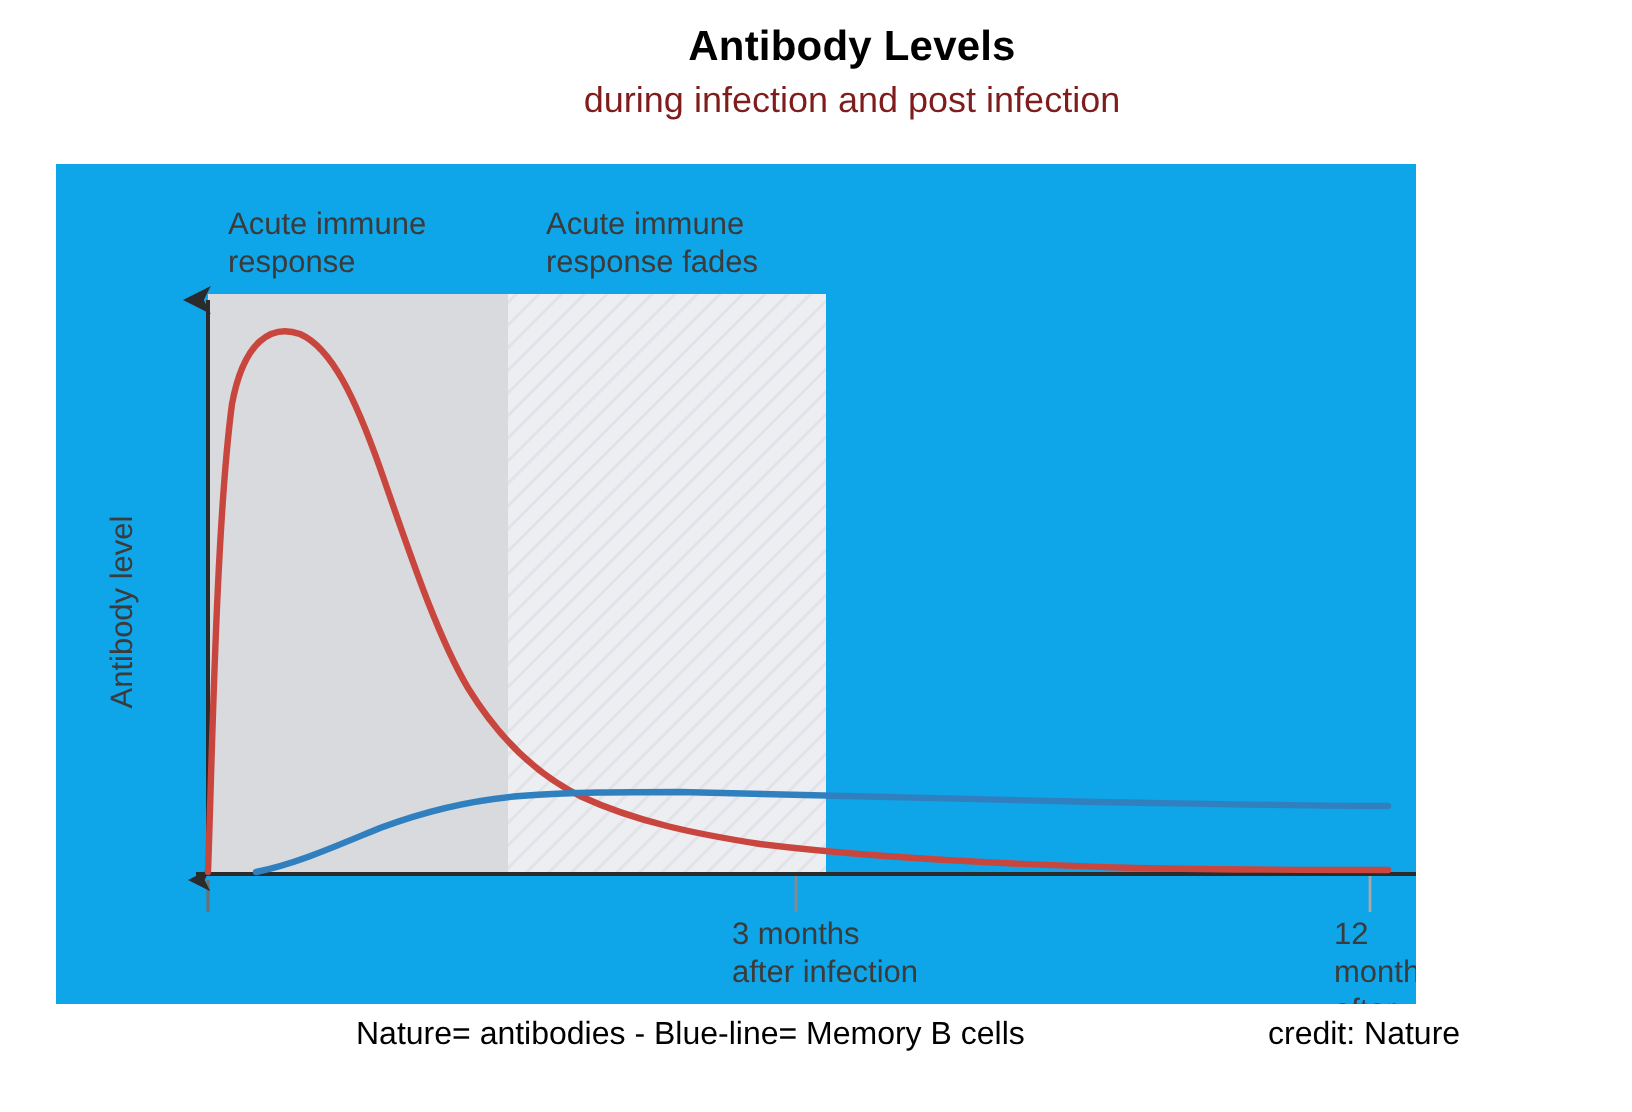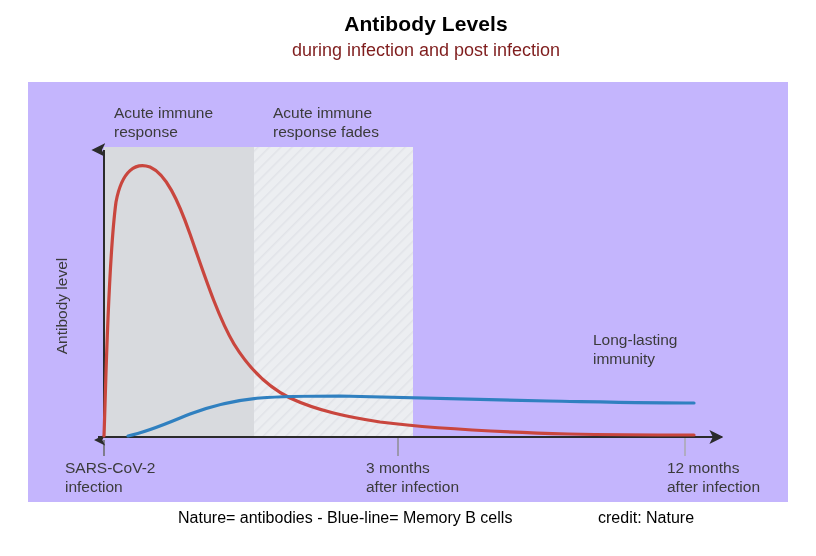--- a/index.html
+++ b/index.html
@@ -39,23 +39,23 @@
     line-height: 24px;
     margin-top: 1px;
     color: #7f1d1d;
   }
 
   
   #chart-panel {
     position: absolute;
     left: 28px;
     top: 82px;
-    width: 760px;
+    width: 680px;
     height: 420px;
-    background: #c4b5fd;
+    background: #0ea5e9;
     overflow: hidden;
   }
   #plot-svg {
     position: absolute;
     left: 0;
     top: 0;
   }
 
   
   .annotation {
@@ -102,21 +102,21 @@
     color: #000000;
   }
   #footer-legend {
     position: absolute;
     left: 178px;
     top: 0;
     white-space: nowrap;
   }
   #footer-credit {
     position: absolute;
-    left: 598px;
+    left: 634px;
     top: 0;
     white-space: nowrap;
     text-align: center;
   }
 </style>
 </head>
 <body>
 
 <div id="title-block">
   <div id="chart-title">Antibody Levels</div>
@@ -164,25 +164,21 @@
              C 186,323 208,318 232,316
              C 258,314 284,314 312,314
              C 380,315 450,317 520,319
              C 580,320 630,321 666,321"></path>
   </svg>
 
   <div class="annotation" id="ann-acute-response">Acute immune
 response</div>
   <div class="annotation" id="ann-response-fades">Acute immune
 response fades</div>
-  <div class="annotation" id="ann-long-lasting">Long-lasting
-immunity</div>
 
-  <div class="axis-label" id="lbl-infection">SARS-CoV-2
-infection</div>
   <div class="axis-label" id="lbl-6months">3 months
 after infection</div>
   <div class="axis-label" id="lbl-12months">12 months
 after infection</div>
 
   <div id="y-axis-title">Antibody level</div>
 </div>
 
 <div id="footer">
   <div id="footer-legend">Nature= antibodies - Blue-line= Memory B cells</div>

